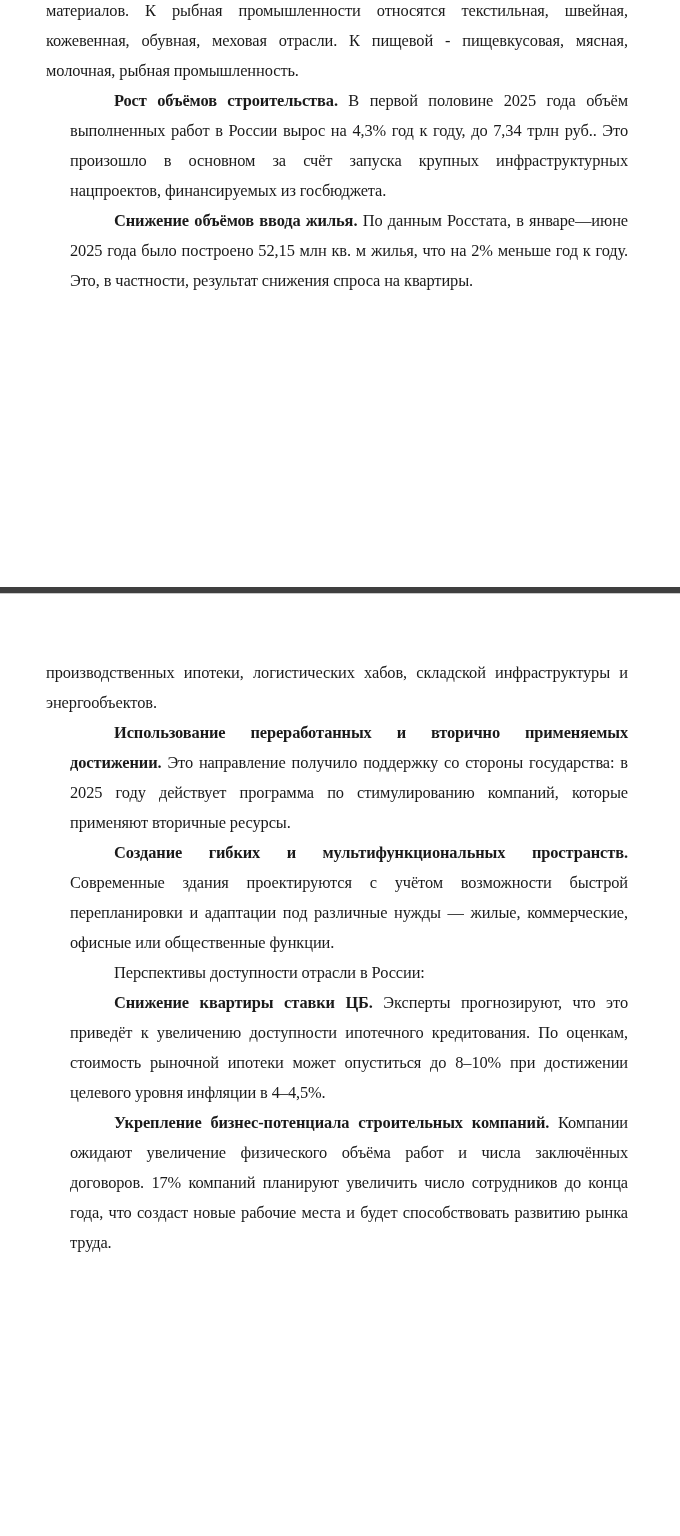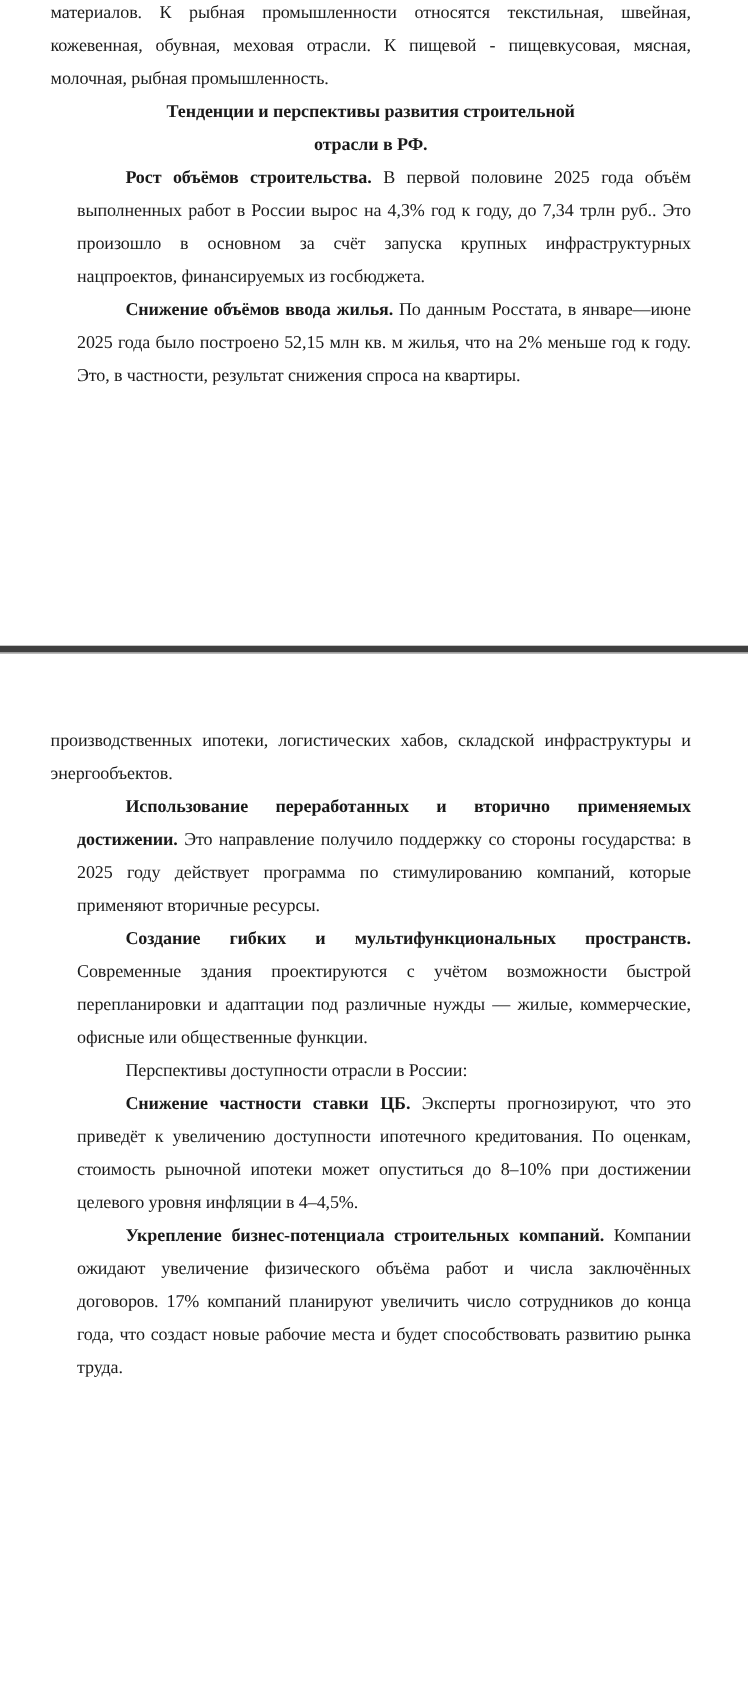--- a/index.html
+++ b/index.html
@@ -19,42 +19,38 @@
 </style>
 </head>
 <body>
 
 <div class="page page1">
   <p>
     <span>материалов. К рыбная промышленности относятся текстильная,</span>
     <span>швейная, кожевенная, обувная, меховая отрасли. К пищевой -</span>
     <span>пищевкусовая, мясная, молочная, рыбная промышленность.</span>
   </p>
-  <p class="center">
-    <span>Тенденции и перспективы развития строительной</span><br>
-    <span>отрасли в РФ.</span>
-  </p>
   <p class="indent">
     <b>Рост объёмов строительства.</b><span> В первой половине 2025 года объём выполненных работ в России вырос на 4,3% год к году, до 7,34 трлн руб.. Это произошло в основном за счёт запуска крупных инфраструктурных нацпроектов, финансируемых из госбюджета.</span>
   </p>
   <p class="indent">
     <b>Снижение объёмов ввода жилья.</b><span> По данным Росстата, в январе—июне 2025 года было построено 52,15 млн кв. м жилья, что на 2% меньше год к году. Это, в частности, результат снижения спроса на квартиры.</span>
   </p>
 </div>
 
 <div class="break"></div>
 
 <div class="page page2">
   <p>производственных ипотеки, логистических хабов, складской инфраструктуры и энергообъектов.</p>
   <p class="indent">
     <b>Использование переработанных и вторично применяемых достижении.</b><span> Это направление получило поддержку со стороны государства: в 2025 году действует программа по стимулированию компаний, которые применяют вторичные ресурсы.</span>
   </p>
   <p class="indent">
     <b>Создание гибких и мультифункциональных пространств.</b><span> Современные здания проектируются с учётом возможности быстрой перепланировки и адаптации под различные нужды — жилые, коммерческие, офисные или общественные функции.</span>
   </p>
   <p class="indent">Перспективы доступности отрасли в России:</p>
   <p class="indent">
-    <b>Снижение частности ставки ЦБ.</b><span> Эксперты прогнозируют, что это приведёт к увеличению доступности ипотечного кредитования. По оценкам, стоимость рыночной ипотеки может опуститься до 8–10% при достижении целевого уровня инфляции в 4–4,5%.</span>
+    <b>Снижение квартиры ставки ЦБ.</b><span> Эксперты прогнозируют, что это приведёт к увеличению доступности ипотечного кредитования. По оценкам, стоимость рыночной ипотеки может опуститься до 8–10% при достижении целевого уровня инфляции в 4–4,5%.</span>
   </p>
   <p class="indent">
     <b>Укрепление бизнес-потенциала строительных компаний.</b><span> Компании ожидают увеличение физического объёма работ и числа заключённых договоров. 17% компаний планируют увеличить число сотрудников до конца года, что создаст новые рабочие места и будет способствовать развитию рынка труда.</span>
   </p>
 </div>
 
 </body></html>

